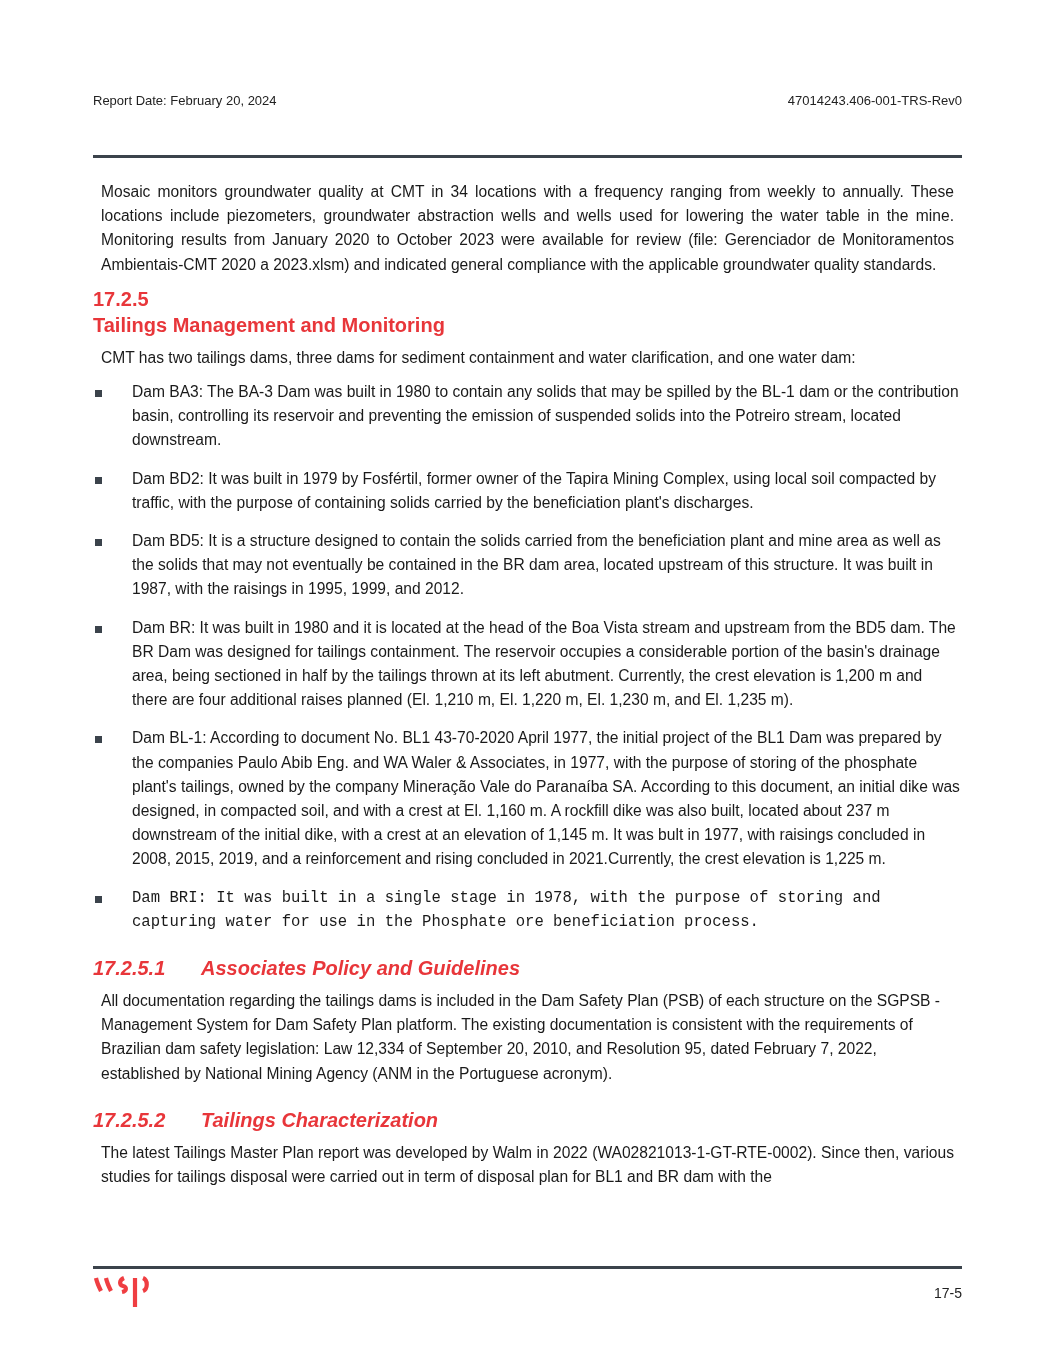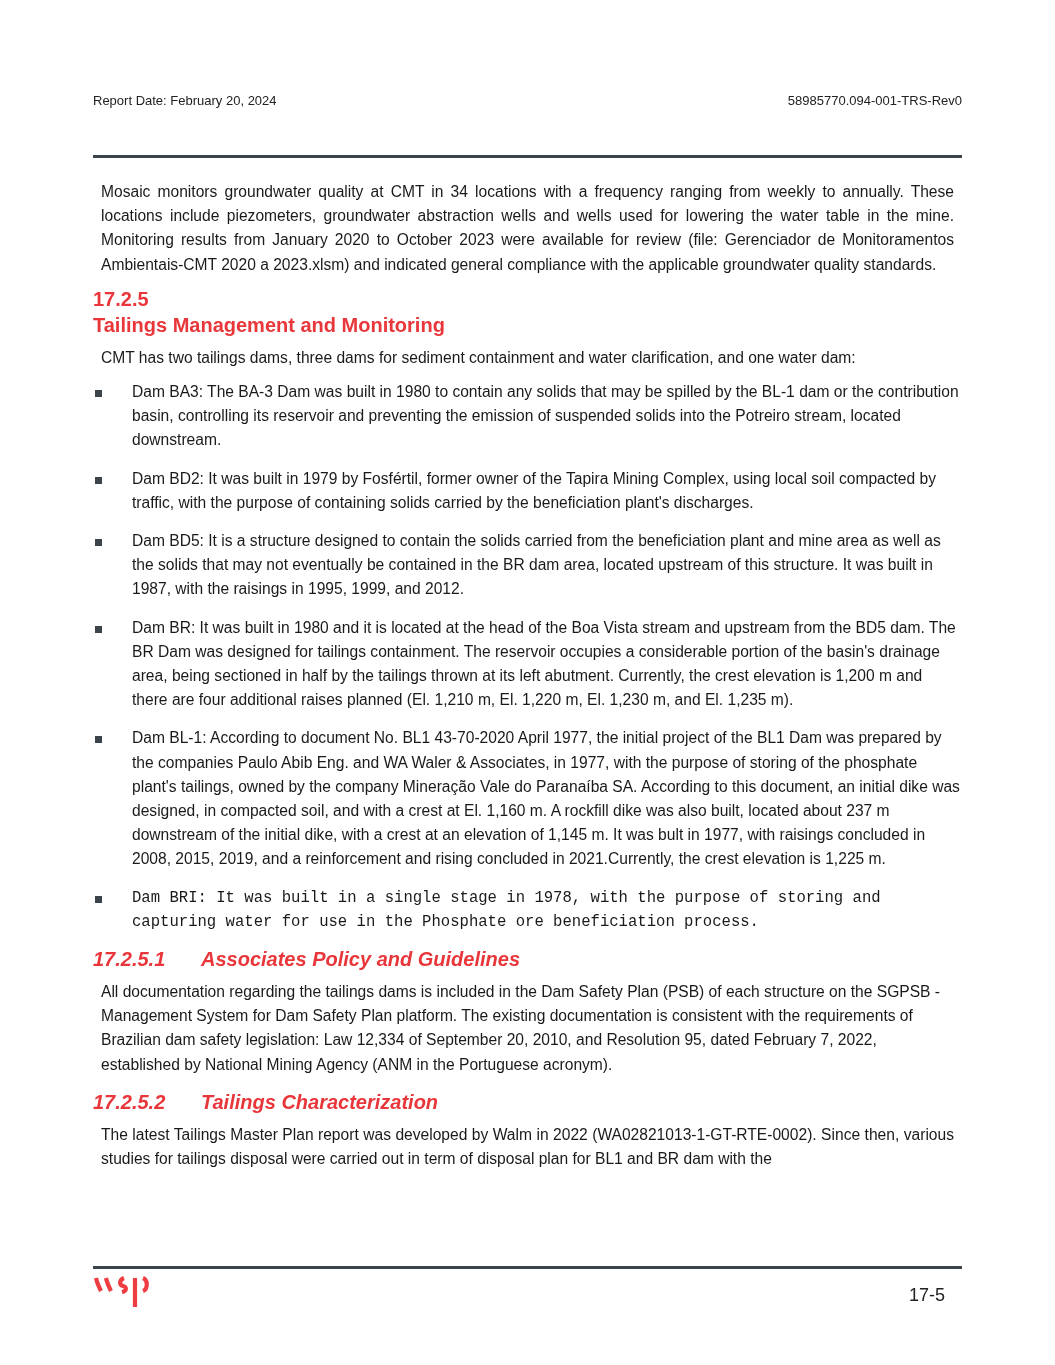--- a/index.html
+++ b/index.html
@@ -32,51 +32,51 @@
     .justify { text-align: justify; }
     .h3 {
       color: #e8363a; font-weight: bold; font-size: 20px;
       line-height: 26px; margin-top: 8px; margin-bottom: 5px;
       display: flex;
       flex-direction: column;
     }
     .h3 .num { width: 88px; }
     .h4 {
       color: #e8363a; font-weight: bold; font-style: italic; font-size: 20px;
-      line-height: 26px; margin-top: 12px; margin-bottom: 5px;
+      line-height: 26px; margin-top: 21px; margin-bottom: 5px;
       display: flex;
     }
     .h4 .num { width: 108px; }
     .bullets { list-style: none; margin-top: 10px; }
     .bullets li {
       position: relative; padding-left: 39px; margin-bottom: 14px;
     }
     .bullets li .bullet {
       position: absolute; left: 2px; top: 10px;
       width: 7px; height: 7px; background: #3b434b;
     }
     .footer-rule {
       position: absolute; left: 93px; top: 1266px; width: 869px;
       height: 3px; background: #3b434b;
     }
     .logo {
       position: absolute; left: 92px; top: 1274px; width: 66px; height: 34px;
     }
     .page-number {
-      position: absolute; right: 110px; top: 1285px;
-      font-size: 18px; color: #222;
+      position: absolute; right: 93px; top: 1285px;
+      font-size: 14px; color: #222;
     }
   </style>
 </head>
 <body>
 
 <div class="page-header">
   <div class="row">
     <span>Report Date: February 20, 2024</span>
-    <span>58985770.094-001-TRS-Rev0</span>
+    <span>47014243.406-001-TRS-Rev0</span>
   </div>
 </div>
 <div class="header-rule"></div>
 
 <div class="content">
   <p class="justify">Mosaic monitors groundwater quality at CMT in 34 locations with a frequency ranging from weekly to annually. These locations include piezometers, groundwater abstraction wells and wells used for lowering the water table in the mine. Monitoring results from January 2020 to October 2023 were available for review (file: Gerenciador de Monitoramentos Ambientais-CMT 2020 a 2023.xlsm) and indicated general compliance with the applicable groundwater quality standards.</p>
 
   <div class="h3" style="margin-top:9px;">
     <span class="num">17.2.5</span>
     <span>Tailings Management and Monitoring</span>

